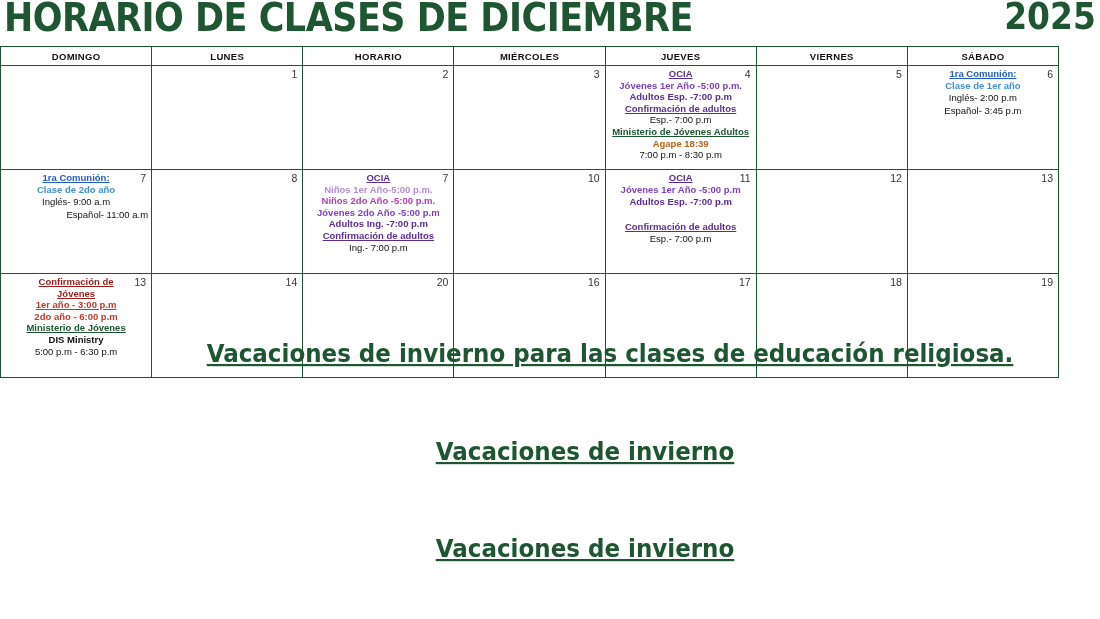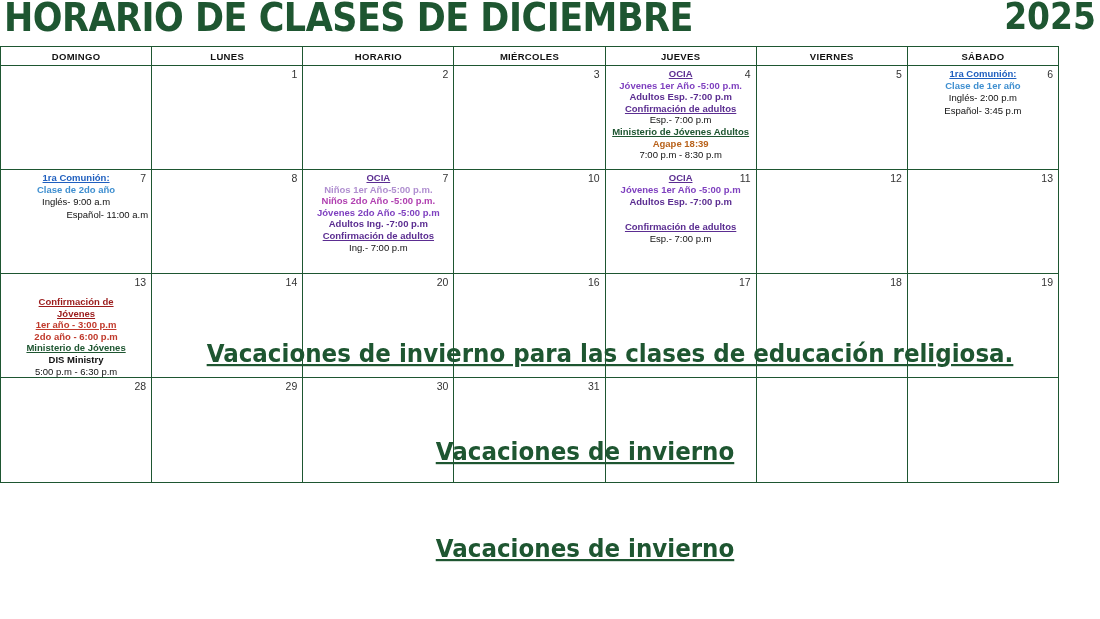--- a/index.html
+++ b/index.html
@@ -216,21 +216,21 @@
             <div class="daynum">12</div>
           </td>
           <td class="day">
             <div class="daynum">13</div>
           </td>
         </tr>
         <tr class="week">
           <td class="day">
             <div class="daynum">13</div>
             <div class="cell-body">
-              <div class="ev b u tight" style="color: rgb(155, 27, 27); margin-top: 20px;">Confirmación de</div>
+              <div class="ev b u tight" style="color: rgb(155, 27, 27);">Confirmación de</div>
               <div class="ev b u tight" style="color: rgb(155, 27, 27);">Jóvenes</div>
               <div class="ev b tight" style="color: rgb(192, 57, 43); text-decoration: underline;">1er año - 3:00 p.m</div>
               <div class="ev b tight" style="color: rgb(192, 57, 43);">2do año - 6:00 p.m</div>
               <div class="ev b u tight" style="color: rgb(30, 86, 49);">Ministerio de Jóvenes</div>
               <div class="ev b tight" style="color: rgb(17, 17, 17);">DIS Ministry</div>
               <div class="ev plain tight" style="color: rgb(17, 17, 17);">5:00 p.m - 6:30 p.m</div>
             </div>
           </td>
           <td class="day">
             <div class="daynum">14</div>
@@ -244,43 +244,20 @@
           <td class="day">
             <div class="daynum">17</div>
           </td>
           <td class="day">
             <div class="daynum">18</div>
           </td>
           <td class="day">
             <div class="daynum">19</div>
           </td>
         </tr>
-        <tr class="week week-last">
-          <td class="day">
-            <div class="daynum">28</div>
-          </td>
-          <td class="day">
-            <div class="daynum">29</div>
-          </td>
-          <td class="day">
-            <div class="daynum">30</div>
-          </td>
-          <td class="day">
-            <div class="daynum">31</div>
-          </td>
-          <td class="day">
-            <div class="daynum"></div>
-          </td>
-          <td class="day">
-            <div class="daynum"></div>
-          </td>
-          <td class="day">
-            <div class="daynum"></div>
-          </td>
-        </tr>
       </tbody>
   </table>
 
   <div class="banner" id="banner-winter-break">Vacaciones de invierno para las clases de educación religiosa.</div>
   <div class="banner" id="banner-winter-1">Vacaciones de invierno</div>
   <div class="banner" id="banner-winter-2">Vacaciones de invierno</div>
 
 </div>
 
 </body></html>

